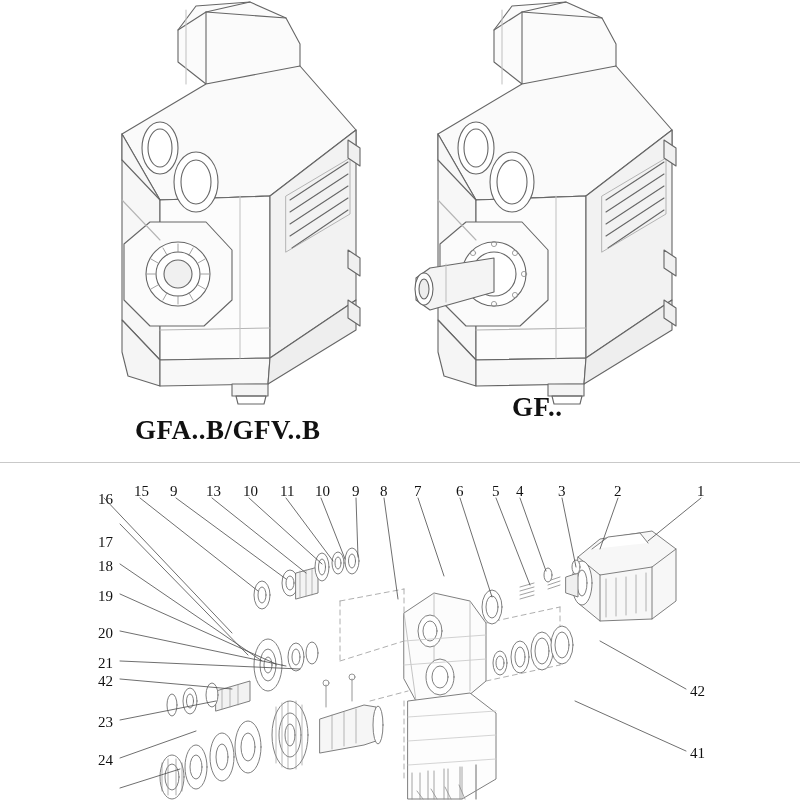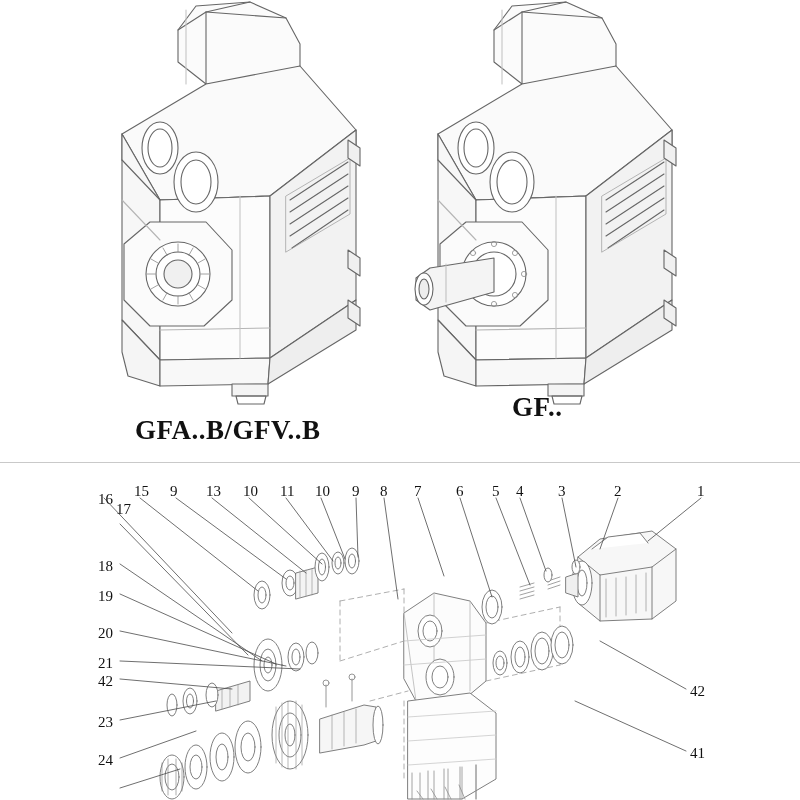--- a/index.html
+++ b/index.html
@@ -418,21 +418,21 @@
         <div class="callout-num" style="left: 315px; top: 21px;">10</div>
         <div class="callout-num" style="left: 352px; top: 21px;">9</div>
         <div class="callout-num" style="left: 380px; top: 21px;">8</div>
         <div class="callout-num" style="left: 414px; top: 21px;">7</div>
         <div class="callout-num" style="left: 456px; top: 21px;">6</div>
         <div class="callout-num" style="left: 492px; top: 21px;">5</div>
         <div class="callout-num" style="left: 516px; top: 21px;">4</div>
         <div class="callout-num" style="left: 558px; top: 21px;">3</div>
         <div class="callout-num" style="left: 614px; top: 21px;">2</div>
         <div class="callout-num" style="left: 697px; top: 21px;">1</div>
-        <div class="callout-num" style="left: 98px; top: 39px; margin-left: 18px;">17</div>
+        <div class="callout-num" style="left: 98px; top: 72px;">17</div>
         <div class="callout-num" style="left: 98px; top: 96px;">18</div>
         <div class="callout-num" style="left: 98px; top: 126px;">19</div>
         <div class="callout-num" style="left: 98px; top: 163px;">20</div>
         <div class="callout-num" style="left: 98px; top: 193px;">21</div>
         <div class="callout-num" style="left: 98px; top: 211px;">42</div>
         <div class="callout-num" style="left: 98px; top: 252px;">23</div>
         <div class="callout-num" style="left: 98px; top: 290px;">24</div>
         <div class="callout-num" style="left: 98px; top: 339px;">25</div>
         <div class="callout-num" style="left: 690px; top: 221px;">42</div>
         <div class="callout-num" style="left: 690px; top: 283px;">41</div>

